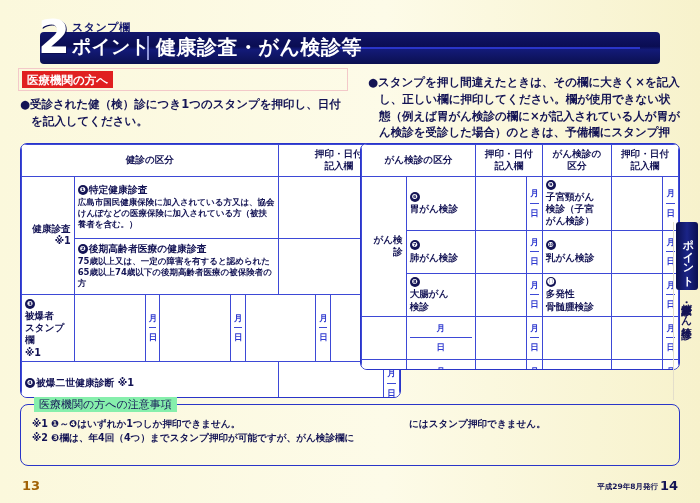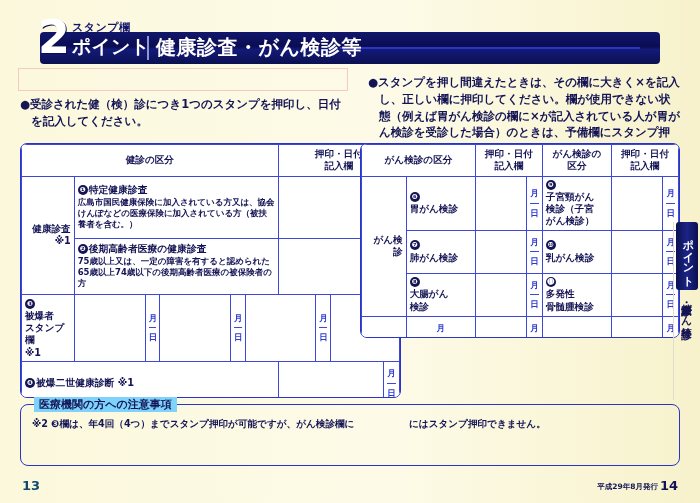--- a/index.html
+++ b/index.html
@@ -60,21 +60,21 @@
   .intro-l { position:absolute; left:20px; top:96px; width: 330px; font-size:11.5px; line-height:1.45; font-weight:bold; color:#141455; }
   .intro-r { position:absolute; left:368px; top:74px; width: 312px; font-size:11.5px; line-height:1.46; font-weight:bold; color:#141455; }
   .intro-r .hang, .intro-l .hang { text-indent:-11px; padding-left:11px; display:block; }
 
   
   .tbl-card {
     position:absolute; background:#fff; border:1px solid #2a35c8; border-radius:7px;
     overflow:hidden;
   }
   #tbl-left  { left: 20px;  top: 143px; width: 381px; height: 255px; }
-  #tbl-right { left: 360px; top: 143px; width: 320px; height: 195px; }
+  #tbl-right { left: 360px; top: 143px; width: 320px; height: 227px; }
 
   table.grid { width:100%; height:100%; border-collapse: collapse; table-layout: fixed; }
   table.grid td, table.grid th {
     border: 1px solid #3d49d6; font-weight: bold; color:#141455;
     font-size: 9.6px; line-height: 1.28; vertical-align: middle; padding: 2px 3px;
     background: #fff;
   }
   table.grid th { text-align:center; font-size:9.6px; padding:3px 2px; }
   td.lbl { text-align:right; }
   td.item { vertical-align: top; padding-top: 3px; }
@@ -91,22 +91,22 @@
     background:#141455; color:#fff; font-size:7px; line-height:10px;
     text-align:center; vertical-align:1px; margin-right:1px; font-weight:bold;
   }
 
   
   .notes {
     position:absolute; left:20px; top:404px; width:660px; height:62px;
     border:1px solid #2a35c8; border-radius:8px; background:transparent;
   }
   .notes-title {
-    position:absolute; left:34px; top:397px; background:#7dd3fc; padding:0 5px;
-    font-size:11px; font-weight:bold; color:#141455;
+    position:absolute; left:34px; top:397px; background:#86efac; padding:0 5px;
+    font-size:11px; font-weight:normal; color:#141455;
   }
   .notes-l { position:absolute; left:32px; top:417px; width:330px; font-size:9.6px; line-height:1.5; font-weight:bold; color:#141455; }
   .notes-r { position:absolute; left:392px; top:417px; width:280px; font-size:9.6px; line-height:1.5; font-weight:bold; color:#141455; }
   .nline { display:block; text-indent:-17px; padding-left:17px; }
   .nline2 { display:block; padding-left:17px; }
 
   
   .sidetab {
     position:absolute; right:2px; top:222px; width:22px; height:68px;
     background: linear-gradient(to right,#0b1050,#1b2487,#0b1050);
@@ -115,41 +115,42 @@
   }
   .sidetab span { writing-mode: vertical-rl; font-size:11px; font-weight:bold; letter-spacing:0px; }
   .sidetab-txt {
     position:absolute; right:4px; top:296px; height:104px; width:18px;
     writing-mode: vertical-rl; font-size:10.5px; font-weight:bold; color:#141455;
     letter-spacing:0px; line-height:18px;
   }
   .sidebar-rule { position:absolute; right:26px; top:222px; width:1px; height:178px; background:#e3decb; }
 
   
-  .pg-l { position:absolute; left:22px; top:478px; font-size:13px; font-weight:bold; color:#0c4a6e; }
+  .pg-l { position:absolute; left:22px; top:478px; font-size:13px; font-weight:bold; color:#a16207; }
   .pg-r { position:absolute; right:22px; top:478px; font-size:13px; font-weight:bold; color:#141455; }
   .pub  { position:absolute; right:42px; top:482px; font-size:7.5px; font-weight:bold; color:#141455; }
 </style>
 </head>
 <body>
 
 <div class="page"></div>
 
 <div class="hdr-wrap">
   <div class="hdr-bar"></div>
   <div class="hdr-dot"></div>
   <div class="hdr-num">2</div>
   <div class="hdr-stamp">スタンプ欄</div>
   <div class="hdr-point">ポイント</div>
   <div class="hdr-sep"></div>
   <div class="hdr-title">健康診査・がん検診等</div>
 </div>
 
 <div class="banner-box"></div>
 <div class="banner">
+  <div class="banner-tag">医療機関の方へ</div>
 </div>
 
 <div class="intro-l">
   <span class="hang">●受診された健（検）診につき1つのスタンプを押印し、日付を記入してください。</span>
 </div>
 <div class="intro-r">
   <span class="hang">●スタンプを押し間違えたときは、その欄に大きく×を記入し、正しい欄に押印してください。欄が使用できない状態（例えば胃がん検診の欄に×が記入されている人が胃がん検診を受診した場合）のときは、予備欄にスタンプ押印、日付を記入してください。</span>
 </div>
 
 <div class="tbl-card" id="tbl-left">
@@ -397,20 +398,21 @@
         <div class="d">日</div>
       </td>
     </tr>
   </tbody>
     </table>
 </div>
 
 <div class="notes"></div>
 <div class="notes-title">医療機関の方への注意事項</div>
 <div class="notes-l">
+  <span class="nline">※1 ❶～❹はいずれか1つしか押印できません。</span>
   <span class="nline">※2 ❸欄は、年4回（4つ）までスタンプ押印が可能ですが、がん検診欄に</span>
 </div>
 <div class="notes-r">
   <span class="nline2">にはスタンプ押印できません。</span>
 </div>
 
 <div class="sidebar-rule"></div>
 <div class="sidetab">
   <span>ポイント</span>
 </div>

